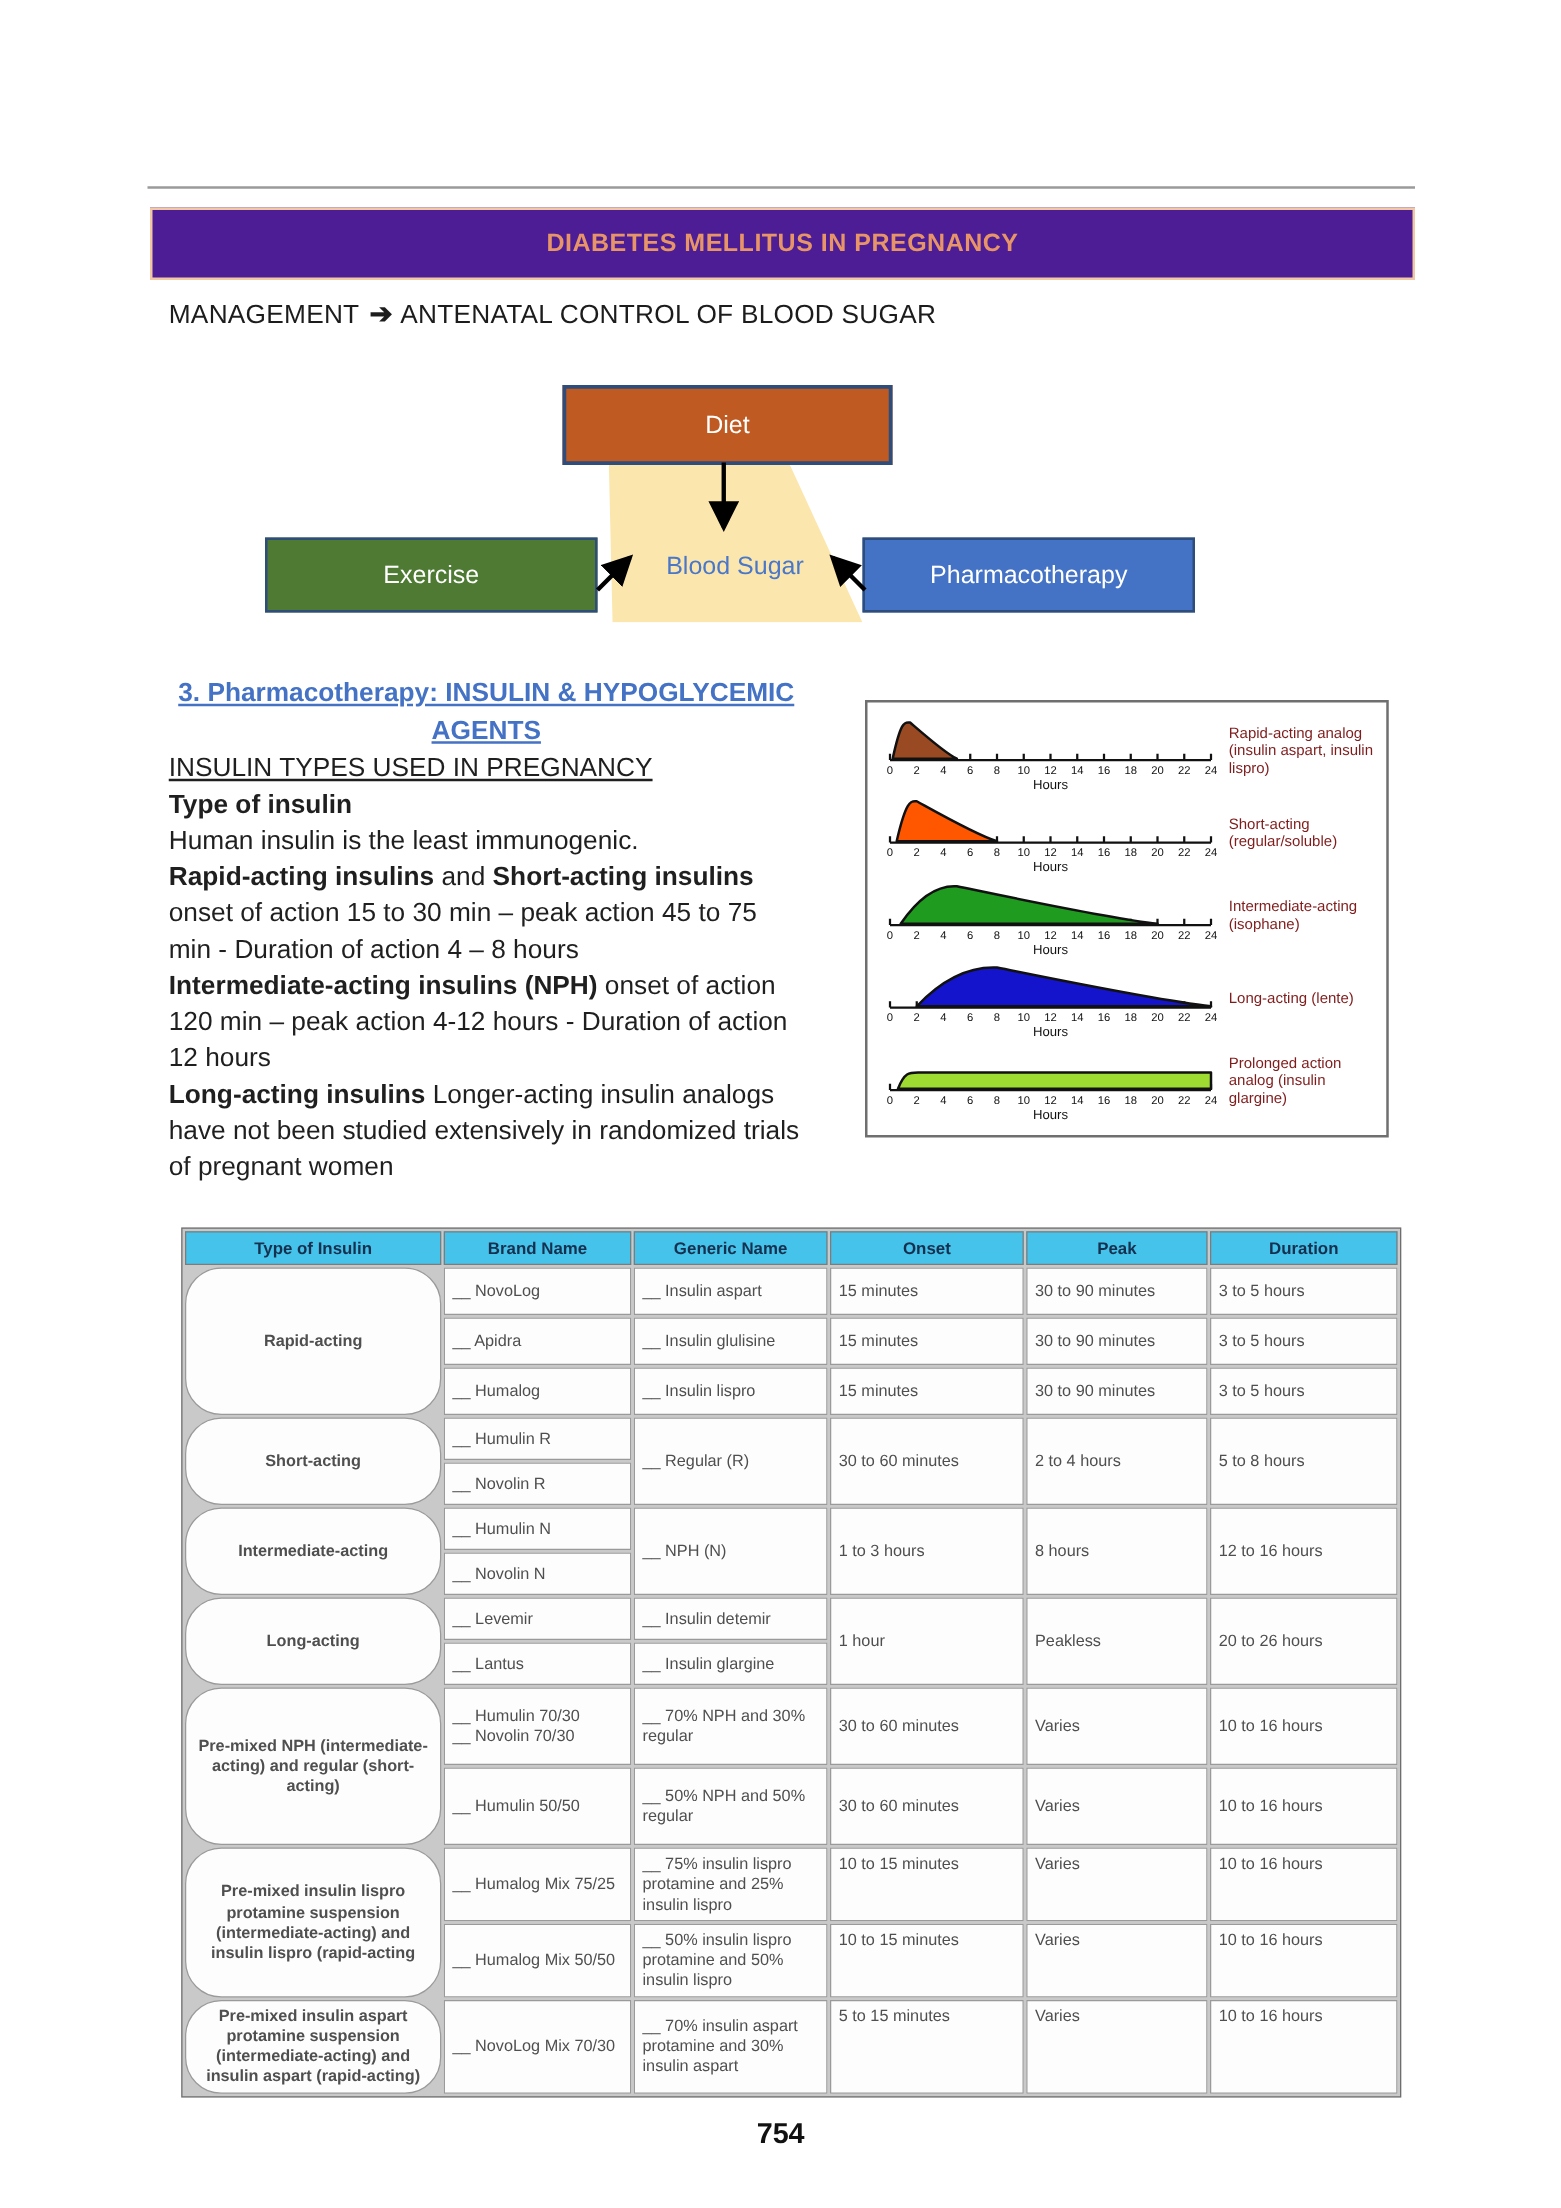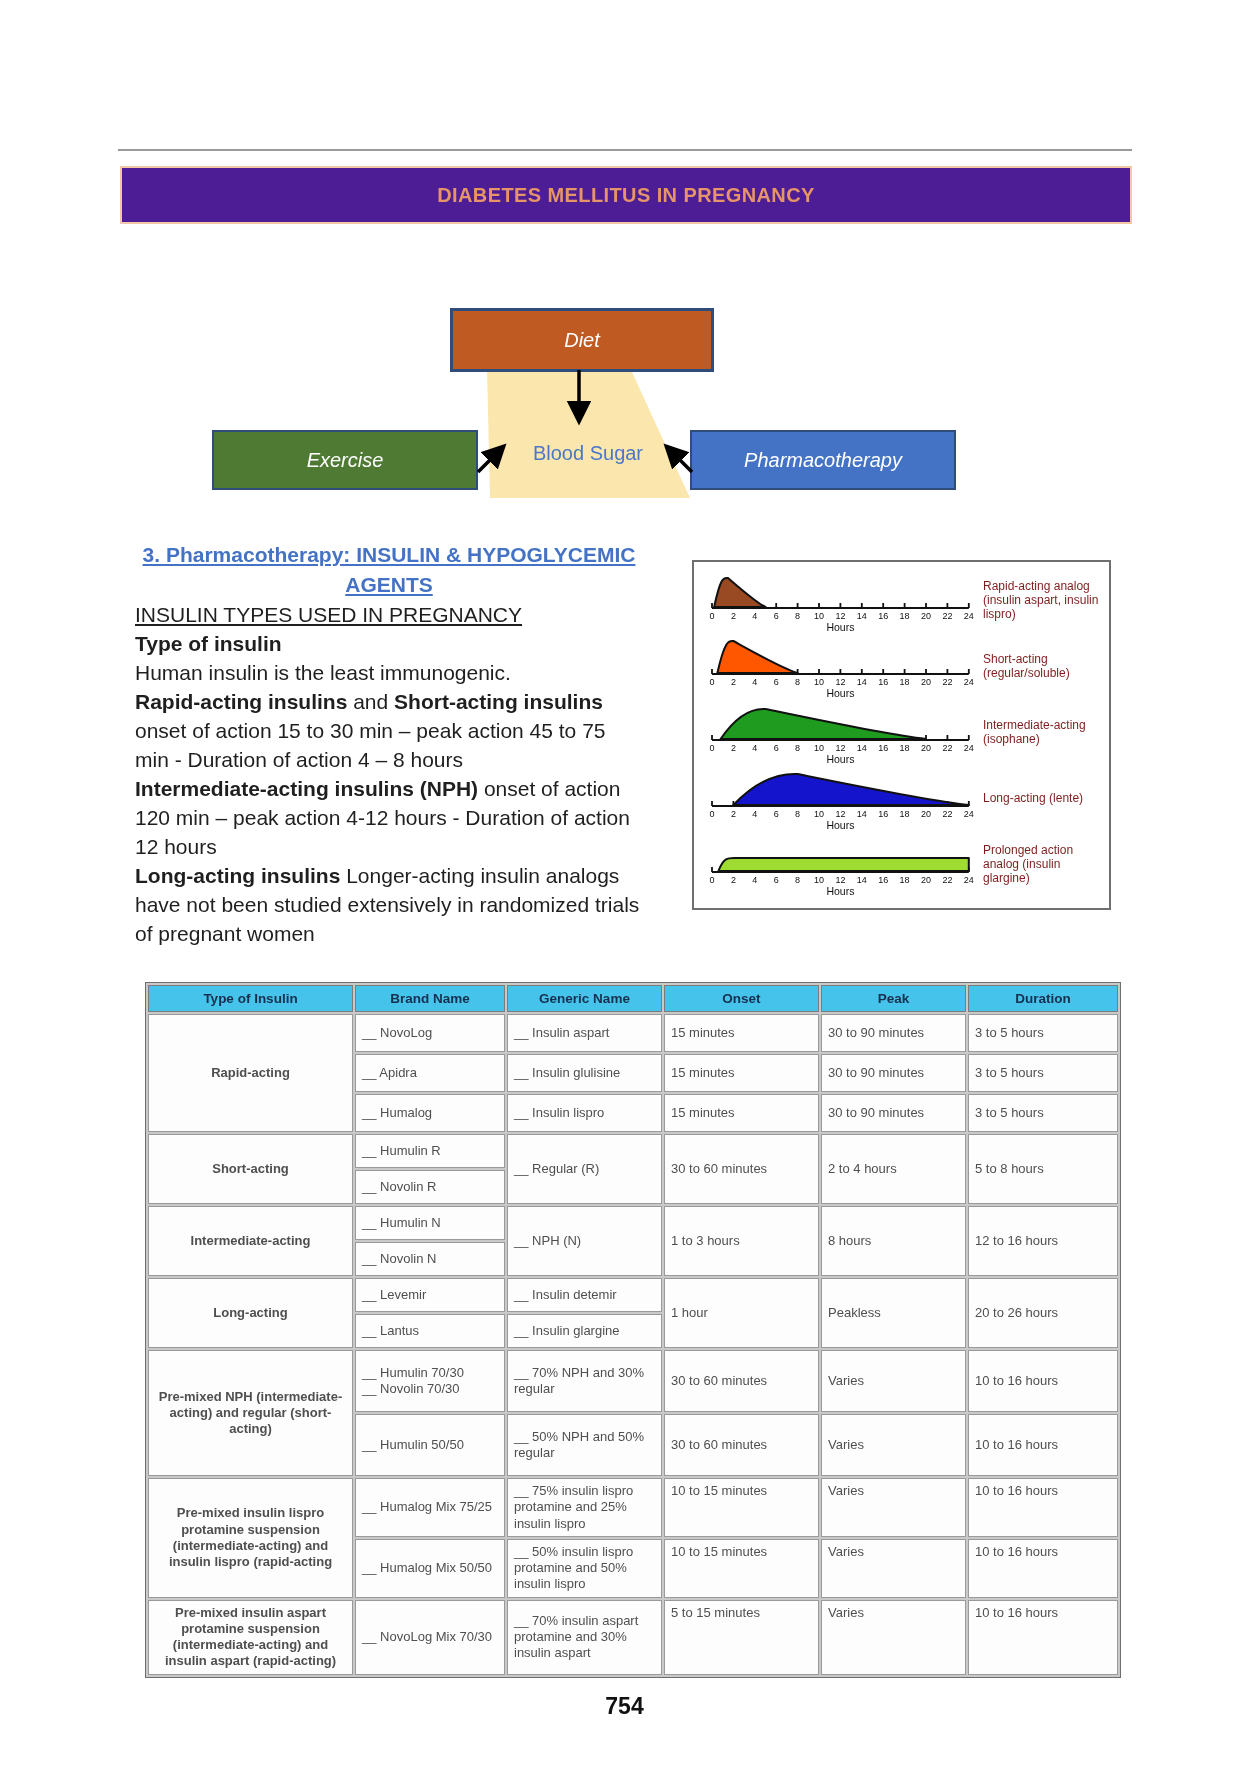--- a/index.html
+++ b/index.html
@@ -13,21 +13,21 @@
           display:flex;align-items:center;justify-content:center;}
   .banner-title{color:#e69468;font-weight:bold;font-size:20px;letter-spacing:.4px;}
 
   
   .mgmt{left:135px;top:238px;font-size:21px;color:#1c1c1c;letter-spacing:.2px;}
   .mgmt .arrow{font-weight:bold;font-size:22px;padding:0 6px 0 8px;}
 
   
   .trapezoid{left:487px;top:368px;width:203px;height:130px;background:#fbe7ad;
              clip-path:polygon(0% 0%,70.5% 0%,100% 100%,1.5% 100%);}
-  .dbox{display:flex;align-items:center;justify-content:center;color:#fff;font-size:20px;font-style:italic;}
+  .dbox{display:flex;align-items:center;justify-content:center;color:#fff;font-size:20px;}
   .diet{left:450px;top:308px;width:258px;height:58px;background:#bf5a22;border:3px solid #2e4d7b;}
   .exercise{left:212px;top:430px;width:262px;height:56px;background:#4e7a33;border:2px solid #2e4d7b;}
   .pharma{left:690px;top:430px;width:262px;height:56px;background:#4472c4;border:2px solid #2e4d7b;}
   .bloodsugar{left:500px;top:442px;width:176px;text-align:center;color:#4a77c9;font-size:20px;}
   .flow-arrows{left:190px;top:300px;pointer-events:none;}
 
   
   .sectiontext{left:135px;top:540px;width:508px;font-size:21px;line-height:29px;}
   .sec-title{color:#4472c4;font-weight:bold;text-decoration:underline;margin:0 0 2px 0;font-size:21px;line-height:30px;text-align:center;}
   .sec-sub{text-decoration:underline;margin:0;}
@@ -44,39 +44,42 @@
   .hours{font-size:10.5px;fill:#111;font-family:"Liberation Sans",sans-serif;}
 
   
   .insulin-table{left:145px;top:982px;width:960px;}
   table.grid{border-collapse:separate;border-spacing:2px;background:#c9c9c9;border:1px solid #6e6e6e;
              table-layout:fixed;width:960px;}
   table.grid th{background:#45c3ea;color:#16304f;font-size:13.5px;font-weight:bold;
                 border:1px solid #7c7c7c;padding:5px 3px;}
   table.grid td{background:#fdfdfd;border:1px solid #9a9a9a;font-size:13px;color:#4f4f4f;
                 padding:4px 6px;line-height:1.25;vertical-align:middle;}
-  td.type{font-weight:bold;color:#3b3b3b;text-align:center;vertical-align:top;padding-top:6px;}
+  td.type{font-weight:bold;color:#3b3b3b;text-align:center;vertical-align:top;padding-top:6px;border-radius:29px;}
   td.brand,td.generic{vertical-align:top;white-space:pre-line;}
   tr.rh{height:38px;}
   tr.rh2{height:34px;}
   tr.rhlg{height:62px;}
 
   .pagenum{left:0;top:1693px;width:1249px;text-align:center;font-size:23px;font-weight:bold;color:#111;}
 </style>
 </head>
 <body>
 
 <div id="page">
 
   <div class="abs top-rule"></div>
 
   <div class="abs banner">
     <span class="banner-title">DIABETES MELLITUS IN PREGNANCY</span>
   </div>
 
+  <div class="abs mgmt">
+    <span>MANAGEMENT</span><span class="arrow">➔</span><span>ANTENATAL CONTROL OF BLOOD SUGAR</span>
+  </div>
 
   <div class="abs trapezoid"></div>
   <div class="abs dbox diet">
     <span>Diet</span>
   </div>
   <div class="abs dbox pharma">
     <span>Pharmacotherapy</span>
   </div>
   <div class="abs dbox exercise">
     <span>Exercise</span>

